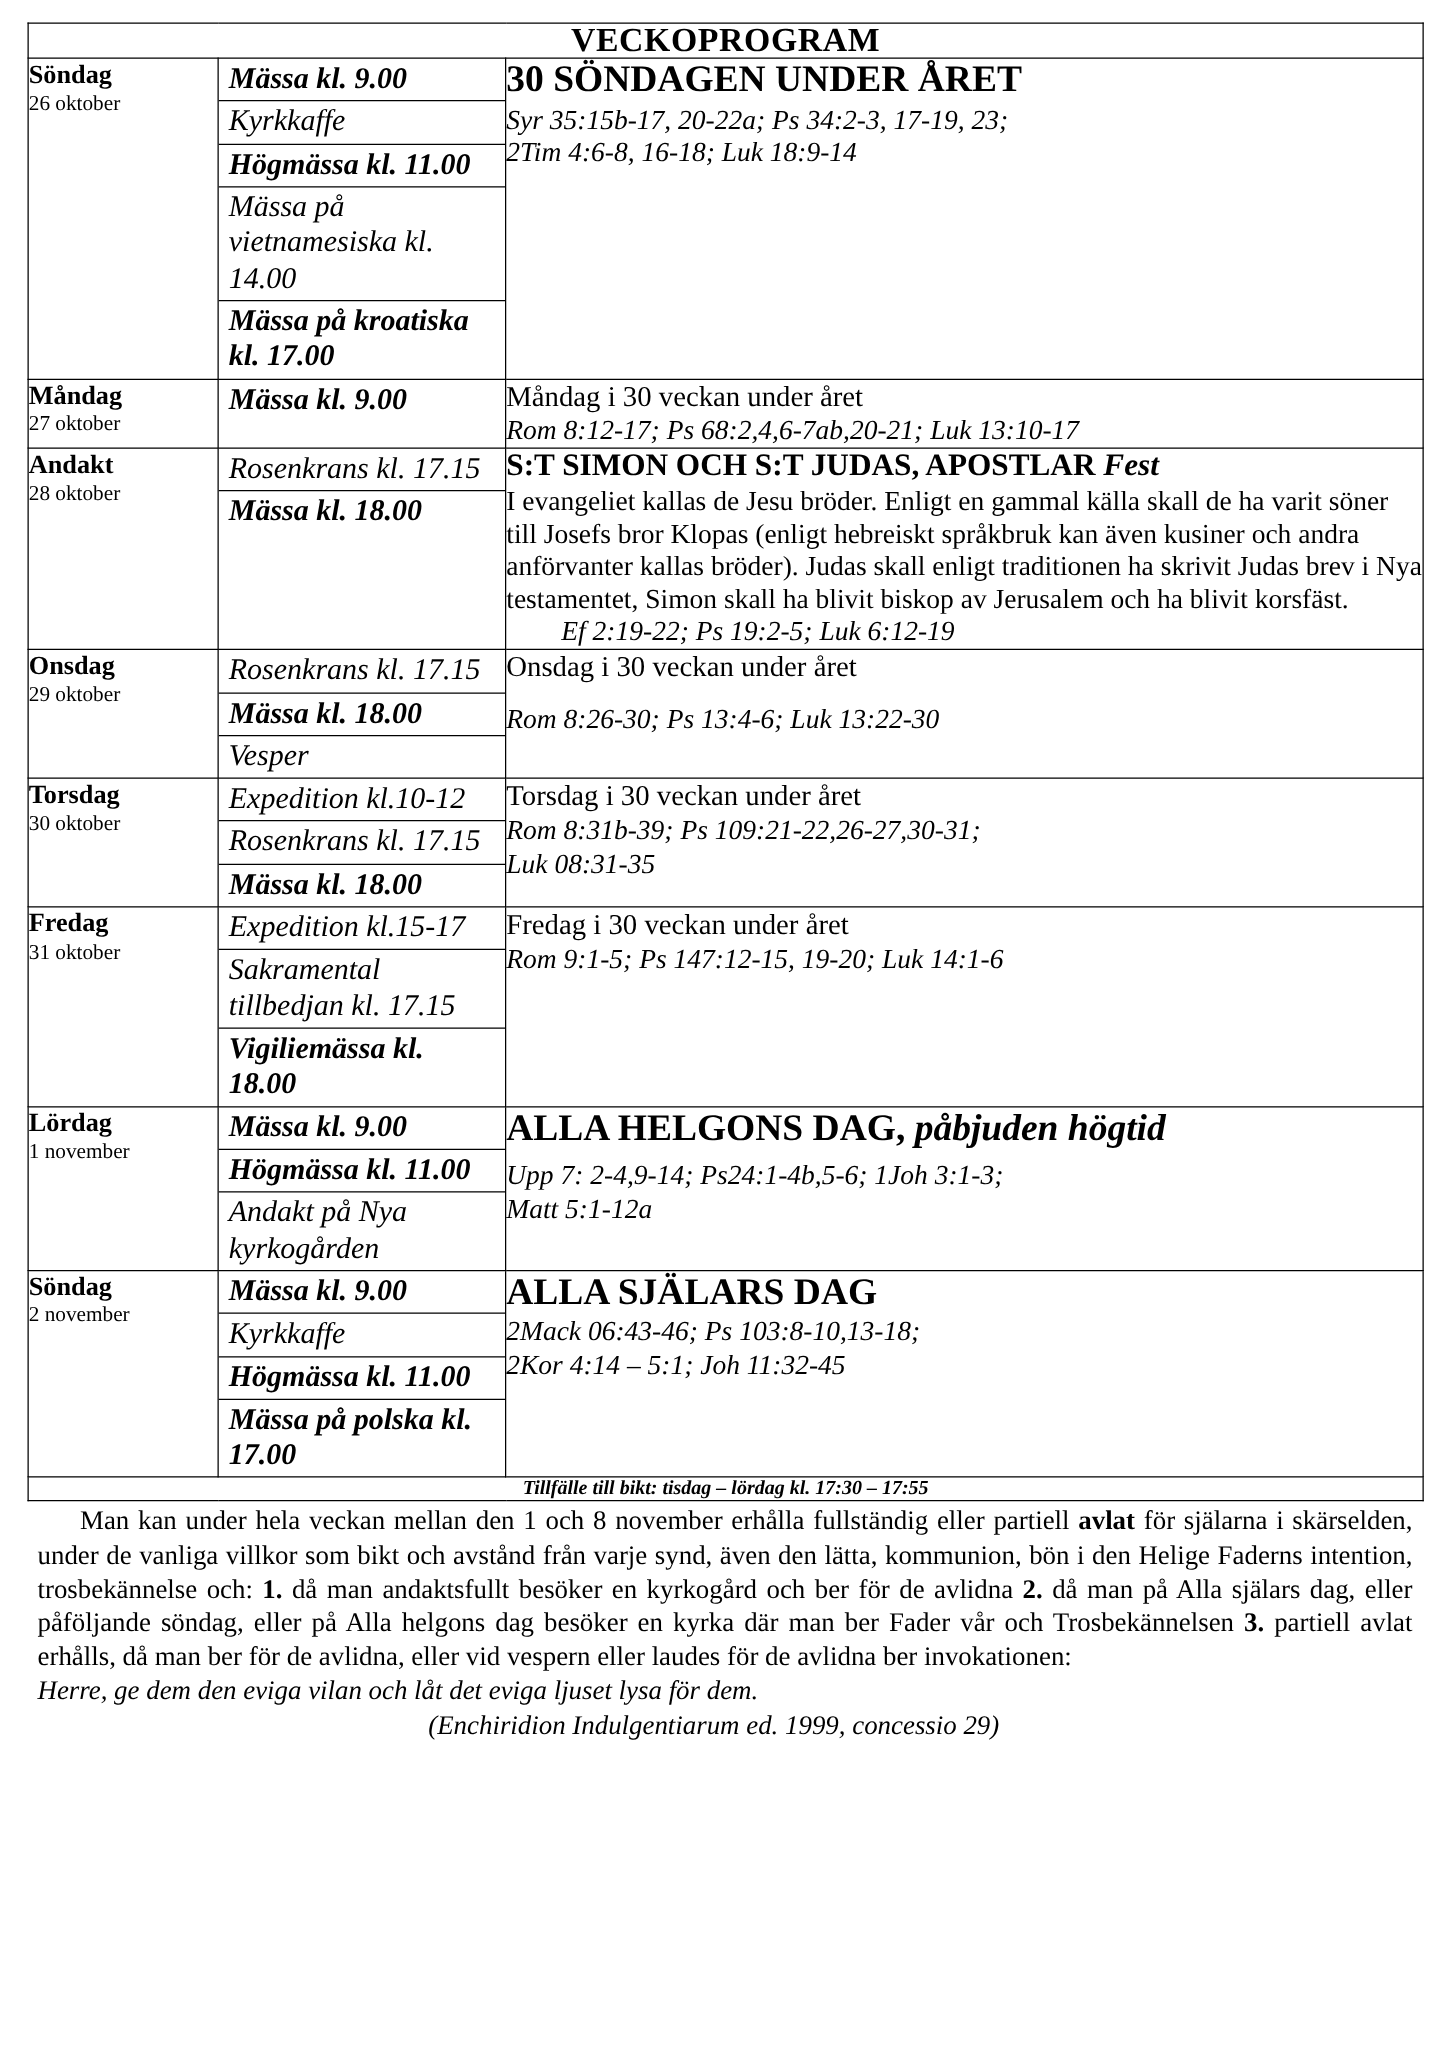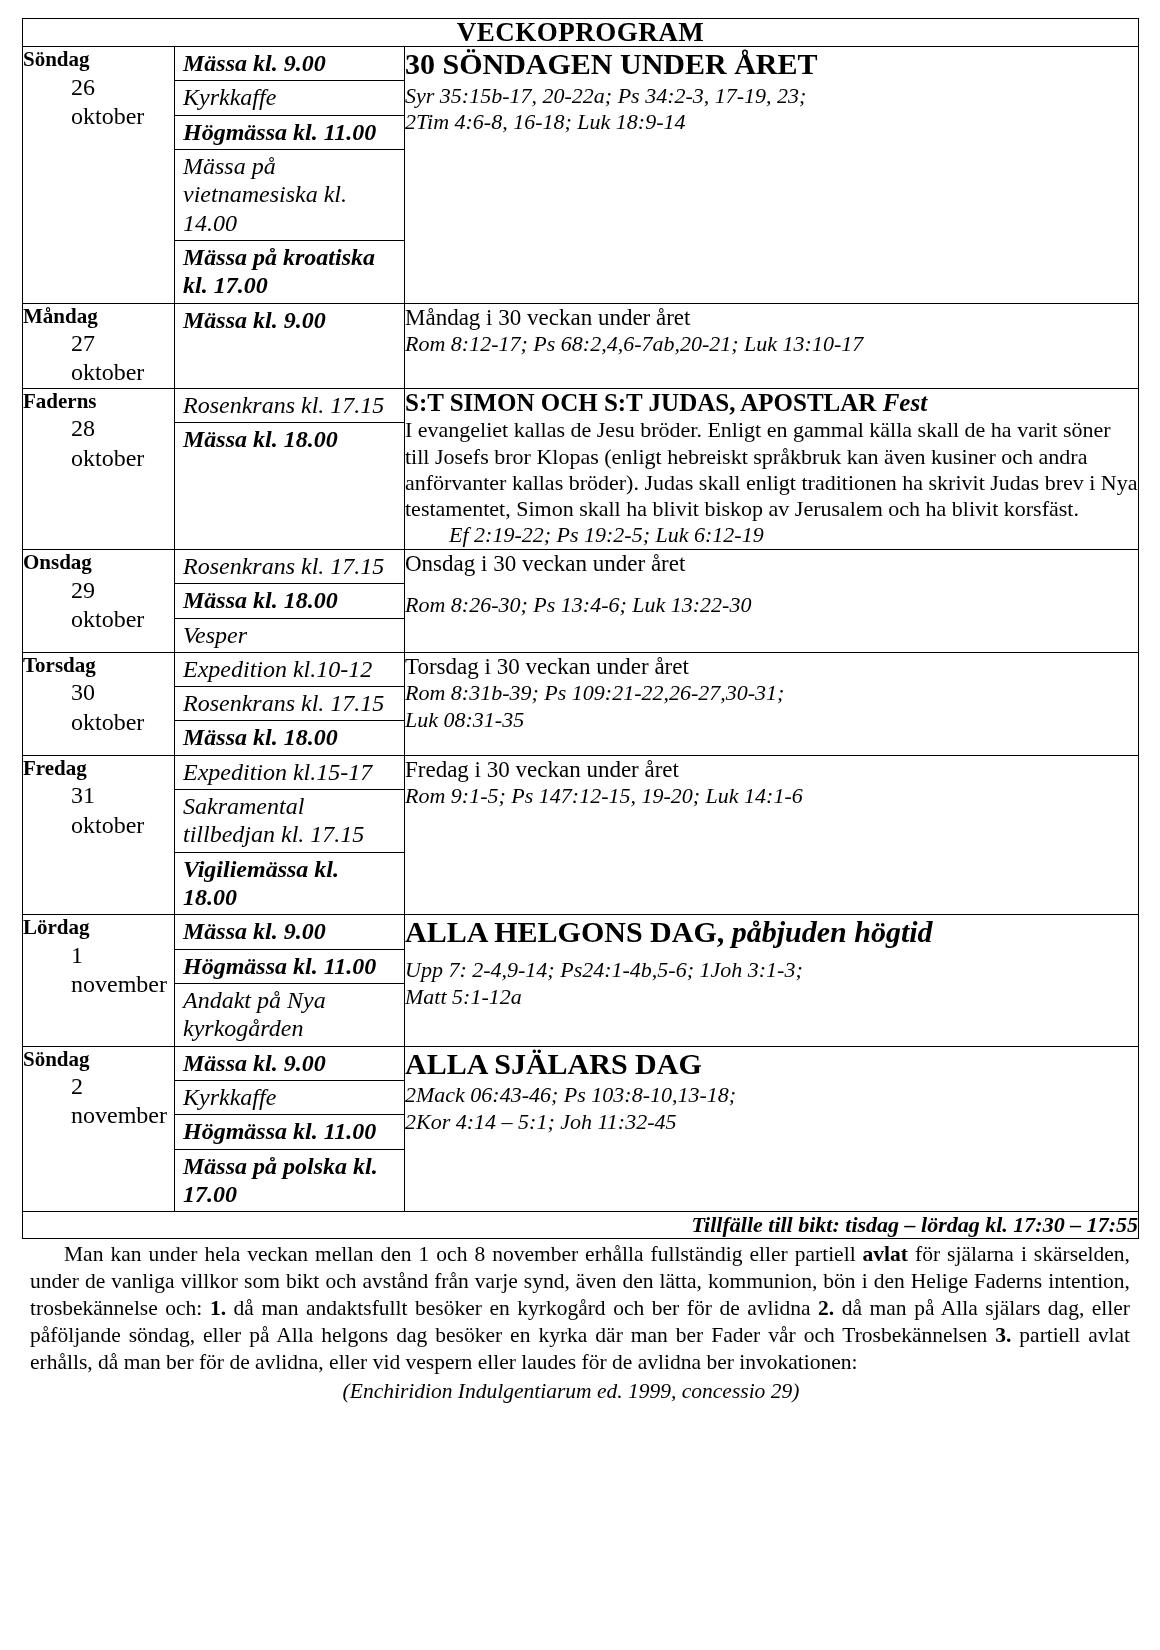--- a/index.html
+++ b/index.html
@@ -46,23 +46,22 @@
   .day-cell {
     padding: 4px 6px 6px 8px;
     line-height: 1.22;
   }
   .day-name {
     font-weight: bold;
     font-size: 21px;
     display: block;
   }
   .day-date {
-    font-size: 24px;
+    font-size: 17px;
     display: block;
-    margin-left: 48px;
   }
   .times-cell {
     padding: 0;
   }
   .time-row {
     border-bottom: 1px solid #000000;
     padding: 2px 6px 3px 8px;
     font-style: italic;
     font-size: 24px;
     line-height: 1.18;
@@ -115,24 +114,24 @@
     font-size: 22px;
     line-height: 1.22;
   }
   .spacer {
     flex: 1 1 auto;
   }
   .gap-sm { height: 6px; }
   .gap-md { height: 14px; }
 
   .bikt {
-    text-align: right;
-    font-weight: bold;
-    font-style: italic;
-    font-size: 22px;
+    text-align: center;
+    font-weight: bold;
+    font-style: italic;
+    font-size: 16px;
     padding: 5px 0 3px 0;
   }
   .footer {
     font-size: 21.5px;
     line-height: 1.26;
     text-align: justify;
     padding: 2px 8px 0 8px;
   }
   .footer b { font-weight: bold; }
   .footer .ital { font-style: italic; }
@@ -193,21 +192,21 @@
         <td class="main-cell">
           <div class="main-inner">
             <div class="plain-line">Måndag i 30 veckan under året</div>
             <div class="refs" style="white-space: pre-line;">Rom 8:12-17; Ps 68:2,4,6-7ab,20-21; Luk 13:10-17</div>
           </div>
         </td>
       </tr>
 
       <tr>
         <td class="day-cell">
-          <span class="day-name">Faderns</span>
+          <span class="day-name">Andakt</span>
           <span class="day-date">28 oktober</span>
         </td>
         <td class="times-cell">
           <div class="time-row">Rosenkrans kl. 17.15</div>
           <div class="time-row bold">Mässa kl. 18.00</div>
         </td>
         <td class="main-cell">
           <div class="main-inner">
             <div class="heading-med"><span>S:T SIMON OCH S:T JUDAS, APOSTLAR</span> <span class="suffix">Fest</span></div>
             <div class="body-text">I evangeliet kallas de Jesu bröder. Enligt en gammal källa skall de ha varit söner till Josefs bror Klopas (enligt hebreiskt språkbruk kan även kusiner och andra anförvanter kallas bröder). Judas skall enligt traditionen ha skrivit Judas brev i Nya testamentet, Simon skall ha blivit biskop av Jerusalem och ha blivit korsfäst.</div>
@@ -315,16 +314,17 @@
       </tr>
 
       <tr>
         <td class="bikt" colspan="3">Tillfälle till bikt: tisdag – lördag kl. 17:30 – 17:55</td>
       </tr>
     </tbody>
   </table>
 
   <div class="footer">
     <span class="indent"></span><span>Man kan under hela veckan mellan den 1 och 8 november erhålla fullständig eller partiell </span><b>avlat</b><span> för själarna i skärselden, under de vanliga villkor som bikt och avstånd från varje synd, även den lätta, kommunion, bön i den Helige Faderns intention, trosbekännelse och: </span><b>1.</b><span> då man andaktsfullt besöker en kyrkogård och ber för de avlidna </span><b>2.</b><span> då man på Alla själars dag, eller påföljande söndag, eller på Alla helgons dag besöker en kyrka där man ber Fader vår och Trosbekännelsen </span><b>3.</b><span> partiell avlat erhålls, då man ber för de avlidna, eller vid vespern eller laudes för de avlidna ber invokationen:</span>
+    <div class="ital">Herre, ge dem den eviga vilan och låt det eviga ljuset lysa för dem.</div>
   </div>
   <div class="footer-center">(Enchiridion Indulgentiarum ed. 1999, concessio 29)</div>
 
 </div>
 
 </body></html>

